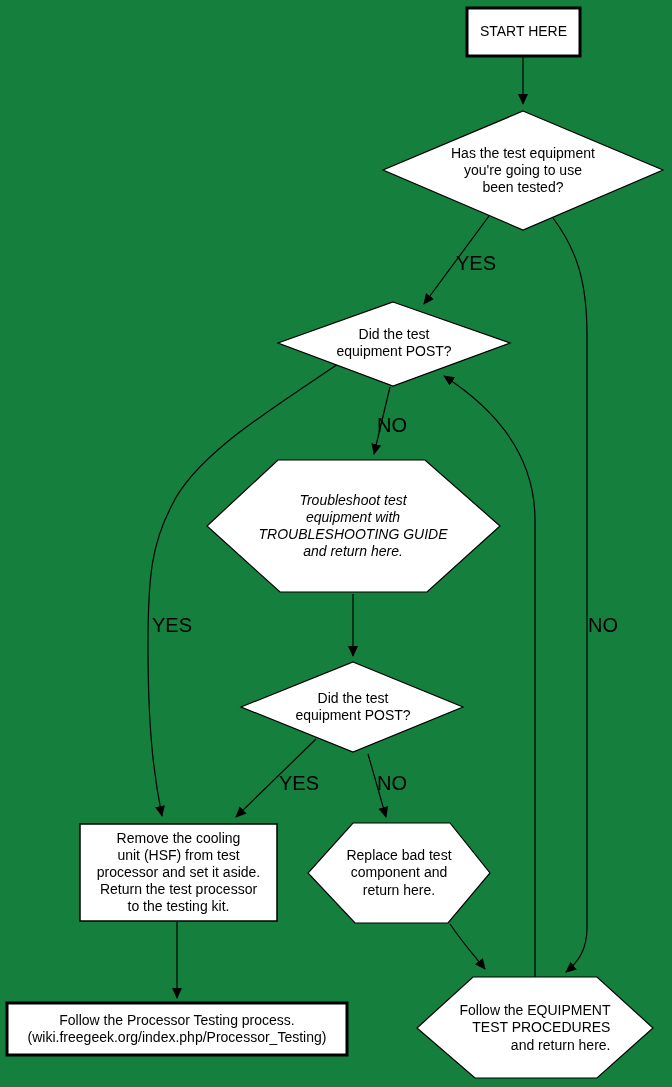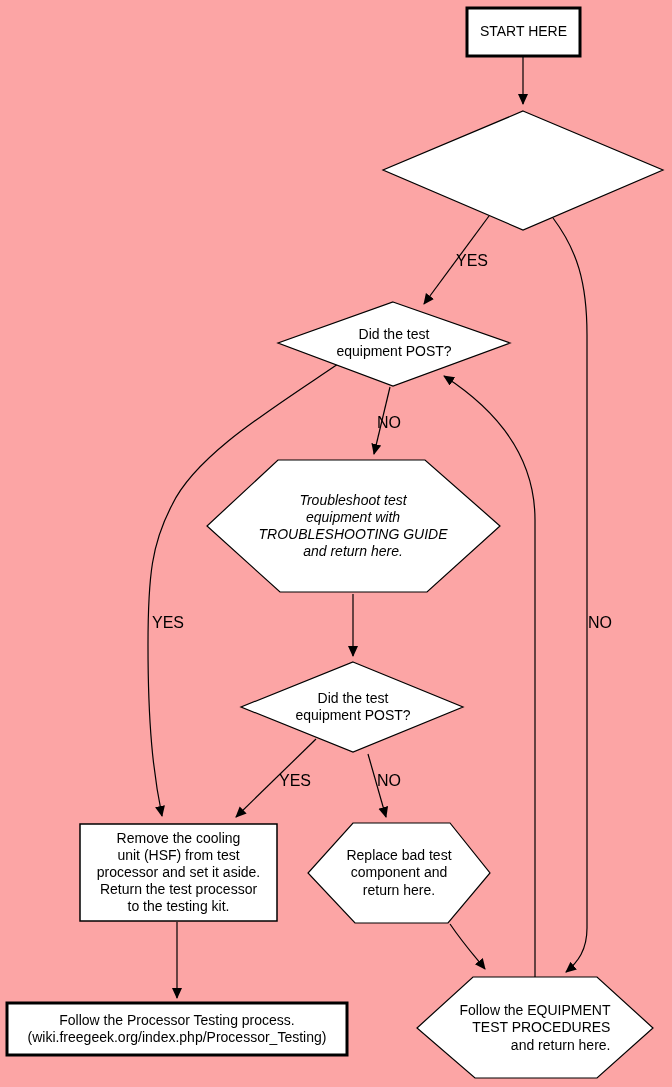--- a/index.html
+++ b/index.html
@@ -1,39 +1,39 @@
 <!DOCTYPE html>
 <html><head>
 <meta charset="utf-8">
 <style>
   html, body { margin: 0; padding: 0; background: #ffffff; }
   #canvas {
     position: relative;
     width: 672px;
     height: 1087px;
-    background: #fca5a5;
+    background: #15803d;
     font-family: "Liberation Sans", "DejaVu Sans", sans-serif;
     color: #000000;
     overflow: hidden;
   }
   #shapes { position: absolute; left: 0; top: 0; }
   .node-text {
     position: absolute;
     display: flex;
     align-items: center;
     justify-content: center;
     text-align: center;
     white-space: pre-line;
     font-size: 14px;
     line-height: 1.22;
     color: #000000;
   }
   .edge-label {
     position: absolute;
-    font-size: 16px;
+    font-size: 20px;
     line-height: 1;
     color: #000000;
   }
 </style>
 </head>
 <body>
 
 <div id="canvas">
 
   <svg id="shapes" width="672" height="1087" viewBox="0 0 672 1087" fill="none" stroke="#000000">
@@ -65,20 +65,23 @@
       <polygon points="353,662 463,707 353,752 241,707" stroke-width="1.2"></polygon>
       <rect x="80" y="824" width="197" height="97" stroke-width="1.5"></rect>
       <polygon points="353,823 450,823 490,873 448,923 355,923 308,873" stroke-width="1.2"></polygon>
       <rect x="7" y="1003" width="340" height="52" stroke-width="3"></rect>
       <polygon points="473,977 597,977 653,1028 597,1078 475,1078 417,1028" stroke-width="1.2"></polygon>
     </g>
   </svg>
 
   <div class="node-text" style="left:467px; top:8px; width:113px; height:48px;">START HERE</div>
 
+  <div class="node-text" style="left:403px; top:129px; width:240px; height:83px;">Has the test equipment
+you're going to use
+been tested?</div>
 
   <div class="node-text" style="left:304px; top:315px; width:180px; height:56px;">Did the test
 equipment POST?</div>
 
   <div class="node-text" style="left:228px; top:480px; width:250px; height:92px;font-style:italic;">Troubleshoot test
 equipment with
 TROUBLESHOOTING GUIDE
 and return here.</div>
 
   <div class="node-text" style="left:263px; top:679px; width:180px; height:56px;">Did the test

